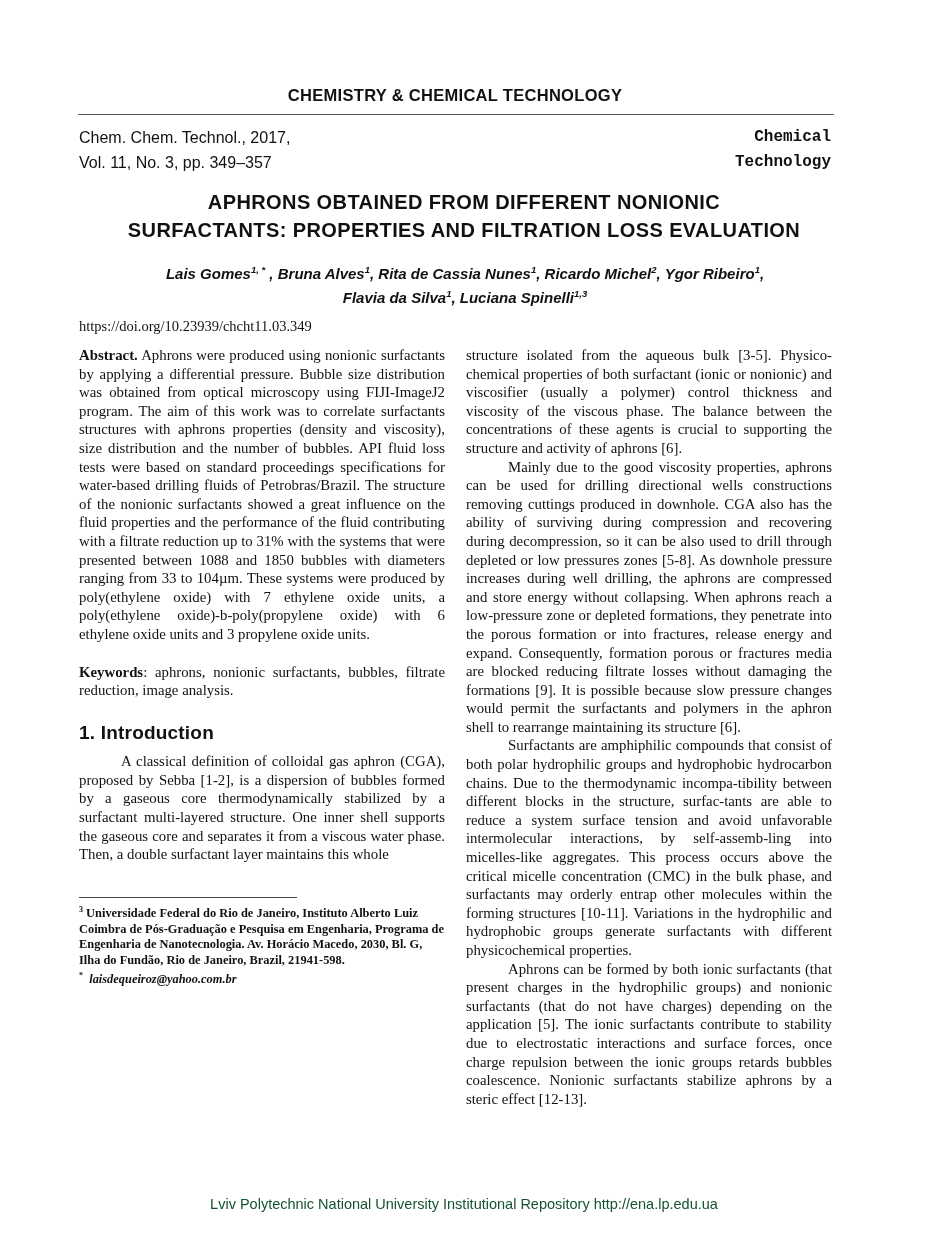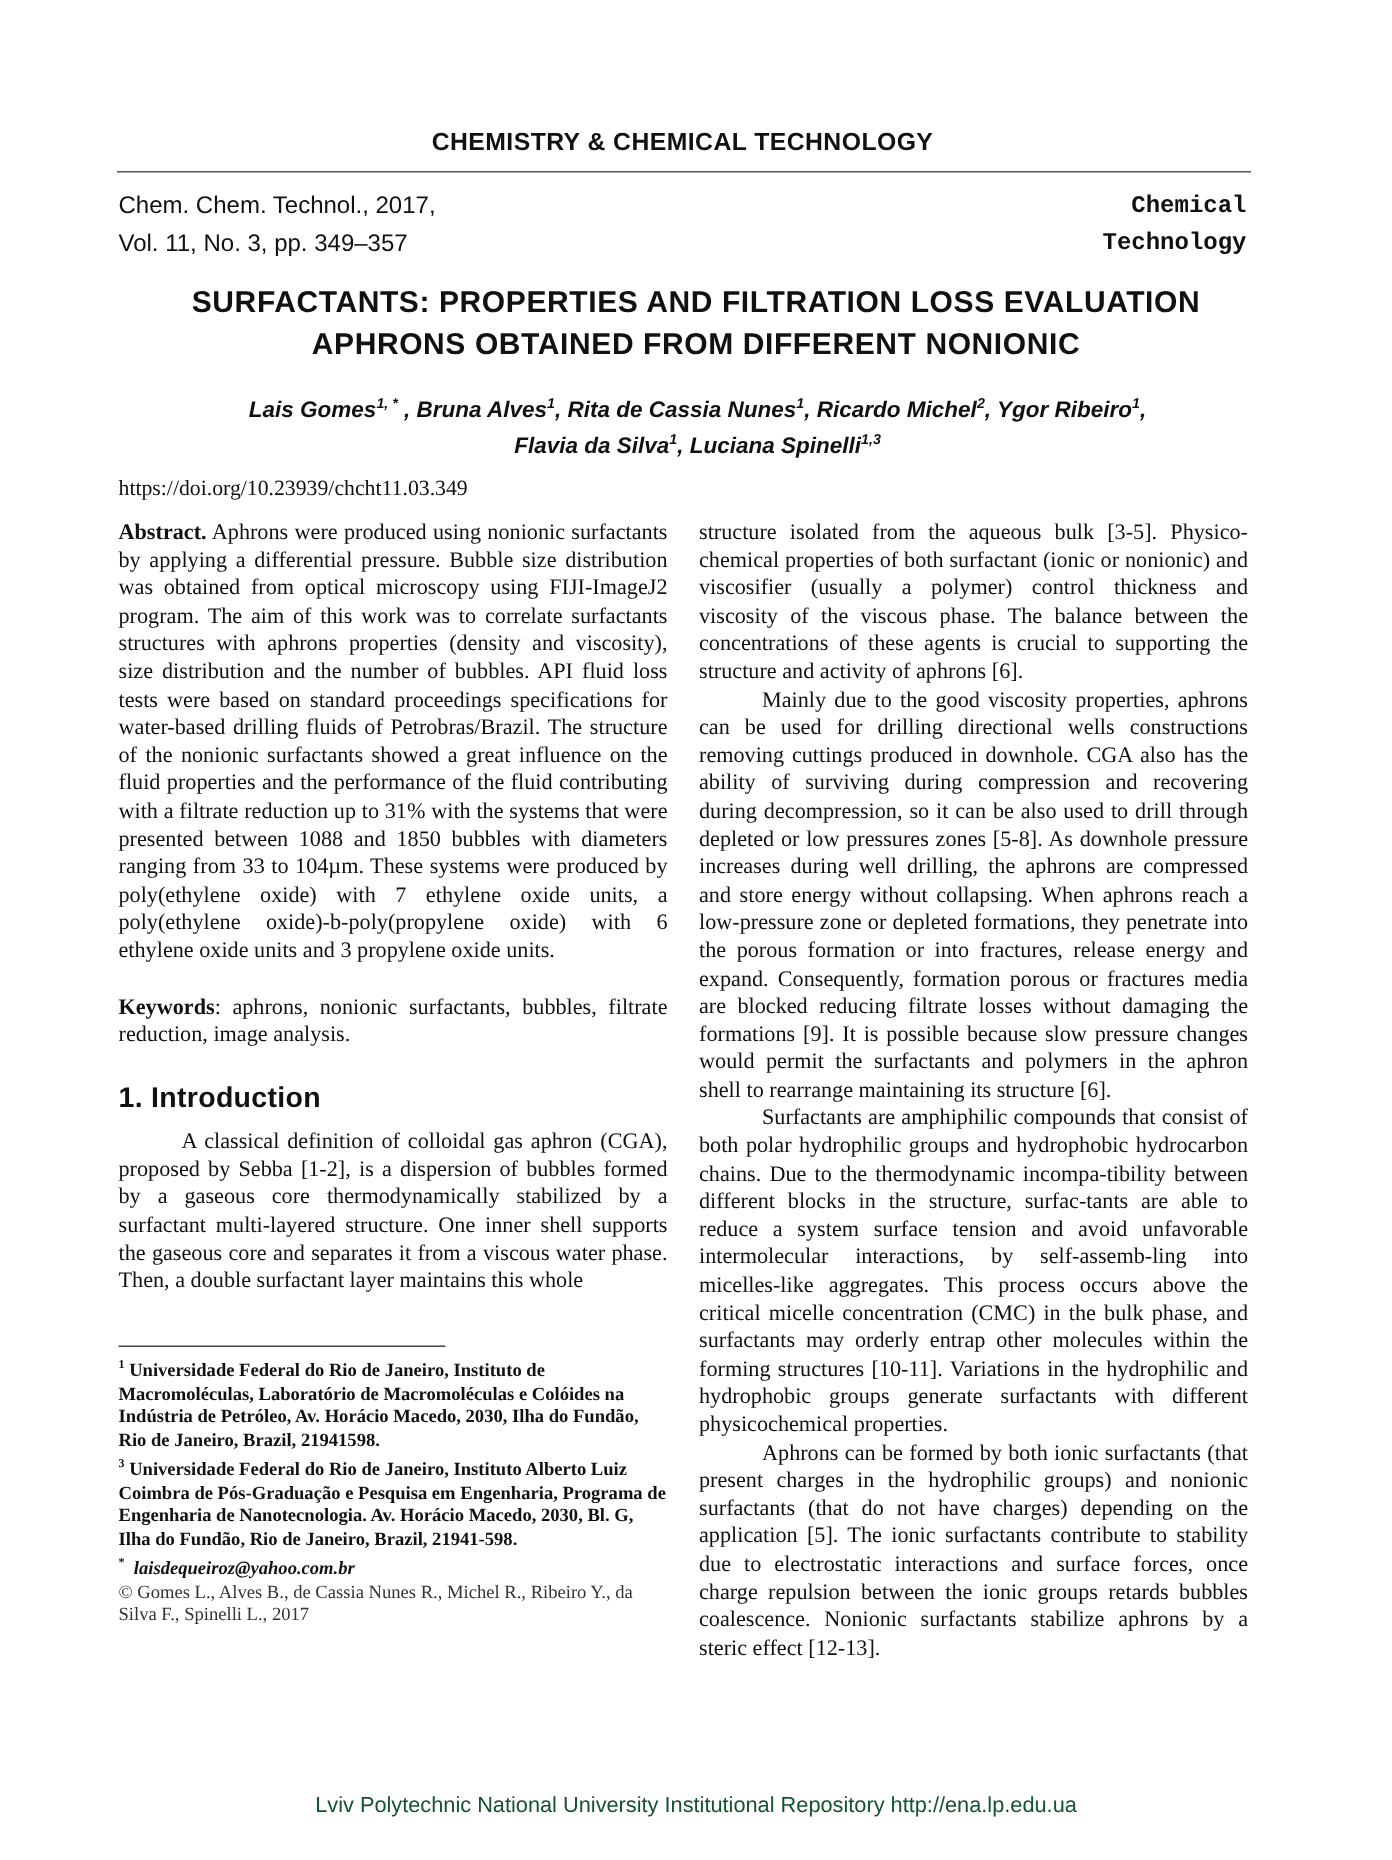--- a/index.html
+++ b/index.html
@@ -66,44 +66,42 @@
 <div class="citation-left">
   <div>Chem. Chem. Technol., 2017,</div>
   <div>Vol. 11, No. 3, pp. 349–357</div>
 </div>
 <div class="citation-right">
   <div>Chemical</div>
   <div>Technology</div>
 </div>
 
 <div class="paper-title">
+  <div>APHRONS OBTAINED FROM DIFFERENT NONIONIC</div>
   <div>SURFACTANTS: PROPERTIES AND FILTRATION LOSS EVALUATION</div>
-  <div>APHRONS OBTAINED FROM DIFFERENT NONIONIC</div>
 </div>
 
 <div class="authors">
   <span><span>Lais Gomes</span><sup>1, *</sup><span> , </span></span><span><span>Bruna Alves</span><sup>1</sup><span>, </span></span><span><span>Rita de Cassia Nunes</span><sup>1</sup><span>, </span></span><span><span>Ricardo Michel</span><sup>2</sup><span>, </span></span><span><span>Ygor Ribeiro</span><sup>1</sup><span>,</span></span><br>
   <span><span>Flavia da Silva</span><sup>1</sup><span>, </span></span><span><span>Luciana Spinelli</span><sup>1,3</sup></span>
 </div>
 
 <div class="doi">https://doi.org/10.23939/chcht11.03.349</div>
 
 <div class="col col-left">
   <p><span class="abstract-label">Abstract.</span><span> Aphrons were produced using nonionic surfactants by applying a differential pressure. Bubble size distribution was obtained from optical microscopy using FIJI-ImageJ2 program. The aim of this work was to correlate surfactants structures with aphrons properties (density and viscosity), size distribution and the number of bubbles. API fluid loss tests were based on standard proceedings specifications for water-based drilling fluids of Petrobras/Brazil. The structure of the nonionic surfactants showed a great influence on the fluid properties and the performance of the fluid contributing with a filtrate reduction up to 31% with the systems that were presented between 1088 and 1850 bubbles with diameters ranging from 33 to 104µm. These systems were produced by poly(ethylene oxide) with 7 ethylene oxide units, a poly(ethylene oxide)-b-poly(propylene oxide) with 6 ethylene oxide units and 3 propylene oxide units.</span></p>
   <p class="keywords"><span class="keywords-label">Keywords</span><span>: aphrons, nonionic surfactants, bubbles, filtrate reduction, image analysis.</span></p>
   <p class="section-heading">1. Introduction</p>
   <p class="indent">A classical definition of colloidal gas aphron (CGA), proposed by Sebba [1-2], is a dispersion of bubbles formed by a gaseous core thermodynamically stabilized by a surfactant multi-layered structure. One inner shell supports the gaseous core and separates it from a viscous water phase. Then, a double surfactant layer maintains this whole</p>
 </div>
 
 <div class="footnote-rule"></div>
 <div class="footnotes">
-  <p><sup>1</sup><span> Universidade Federal do Rio de Janeiro, Instituto de Macromoléculas, Laboratório de Macromoléculas e Colóides na Indústria de Petróleo, Av. Horácio Macedo, 2030, Ilha do Fundão, Rio de Janeiro, Brazil, 21941598.</span></p>
   <p><sup>3</sup><span> Universidade Federal do Rio de Janeiro, Instituto Alberto Luiz Coimbra de Pós-Graduação e Pesquisa em Engenharia, Programa de Engenharia de Nanotecnologia. Av. Horácio Macedo, 2030, Bl. G, Ilha do Fundão, Rio de Janeiro, Brazil, 21941-598.</span></p>
   <p><sup>*</sup>&nbsp; <span class="email">laisdequeiroz@yahoo.com.br</span></p>
-  <p class="copyright">© Gomes L., Alves B., de Cassia Nunes R., Michel R., Ribeiro Y., da Silva F., Spinelli L., 2017</p>
 </div>
 
 <div class="col col-right">
   <p>structure isolated from the aqueous bulk [3-5]. Physico-chemical properties of both surfactant (ionic or nonionic) and viscosifier (usually a polymer) control thickness and viscosity of the viscous phase. The balance between the concentrations of these agents is crucial to supporting the structure and activity of aphrons [6].</p>
   <p class="indent">Mainly due to the good viscosity properties, aphrons can be used for drilling directional wells constructions removing cuttings produced in downhole. CGA also has the ability of surviving during compression and recovering during decompression, so it can be also used to drill through depleted or low pressures zones [5-8]. As downhole pressure increases during well drilling, the aphrons are compressed and store energy without collapsing. When aphrons reach a low-pressure zone or depleted formations, they penetrate into the porous formation or into fractures, release energy and expand. Consequently, formation porous or fractures media are blocked reducing filtrate losses without damaging the formations [9]. It is possible because slow pressure changes would permit the surfactants and polymers in the aphron shell to rearrange maintaining its structure [6].</p>
   <p class="indent">Surfactants are amphiphilic compounds that consist of both polar hydrophilic groups and hydrophobic hydrocarbon chains. Due to the thermodynamic incompa-tibility between different blocks in the structure, surfac-tants are able to reduce a system surface tension and avoid unfavorable intermolecular interactions, by self-assemb-ling into micelles-like aggregates. This process occurs above the critical micelle concentration (CMC) in the bulk phase, and surfactants may orderly entrap other molecules within the forming structures [10-11]. Variations in the hydrophilic and hydrophobic groups generate surfactants with different physicochemical properties.</p>
   <p class="indent">Aphrons can be formed by both ionic surfactants (that present charges in the hydrophilic groups) and nonionic surfactants (that do not have charges) depending on the application [5]. The ionic surfactants contribute to stability due to electrostatic interactions and surface forces, once charge repulsion between the ionic groups retards bubbles coalescence. Nonionic surfactants stabilize aphrons by a steric effect [12-13].</p>
 </div>
 
 <div class="repo-footer">Lviv Polytechnic National University Institutional Repository http://ena.lp.edu.ua</div>

